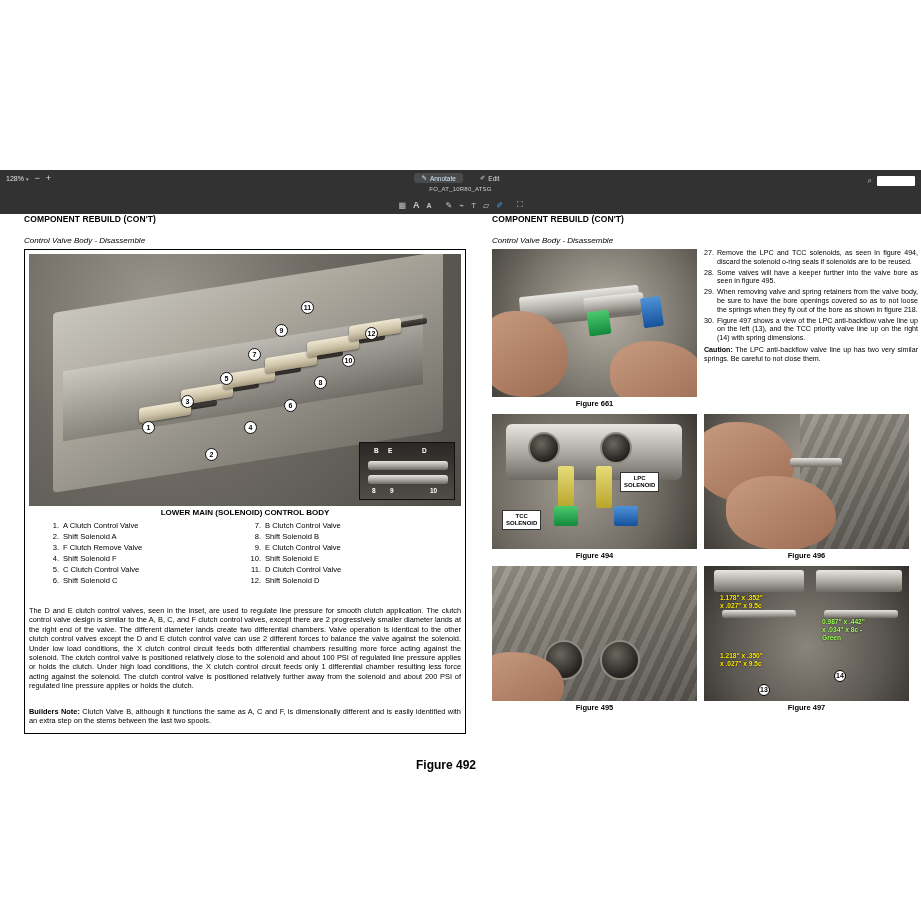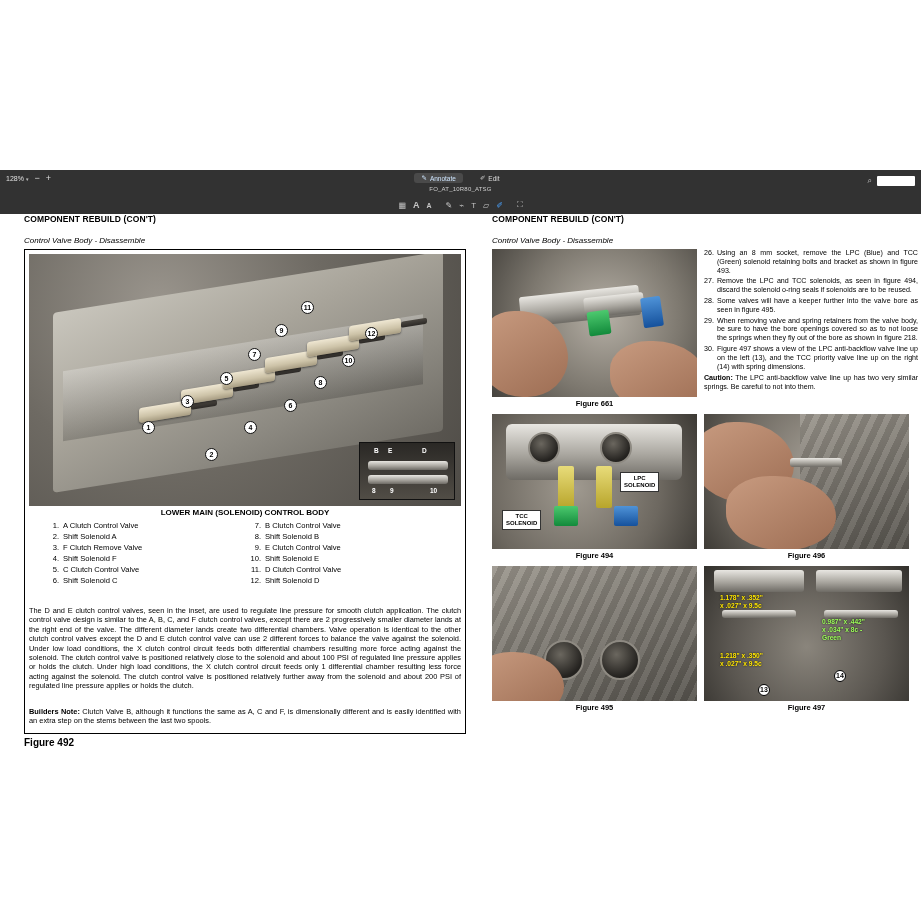--- a/index.html
+++ b/index.html
@@ -142,21 +142,21 @@
   .legend li { white-space: nowrap; }
   .legend .num { display: inline-block; width: 16px; text-align: right; margin-right: 4px; }
 
   .bodytext {
     font-size: 7.4px; line-height: 9.4px; text-align: justify;
     margin-top: 5px;
   }
   .bodytext p { margin: 16px 0 4px 0; }
   .bodytext b { font-weight: bold; }
   .figcap {
-    text-align: left; font-size: 10px; font-weight: bold; margin-top: 3px;
+    text-align: right; font-size: 12px; font-weight: bold; margin-top: 24px;
   }
 
   
   .r-top { display: flex; gap: 7px; }
   .ph {
     position: relative; overflow: hidden; border: 0;
   }
   .ph-cap {
     text-align: center; font-size: 7.5px; font-weight: bold; margin-top: 2px;
   }
@@ -378,40 +378,36 @@
             <div class="sol green" style="left:96px;top:62px;width:22px;height:24px;transform:rotate(-8deg)"></div>
             <div class="sol blue" style="left:150px;top:48px;width:20px;height:30px;transform:rotate(-8deg)"></div>
             <div class="hand" style="left:-14px;top:62px;width:90px;height:86px;"></div>
             <div class="hand" style="left:118px;top:92px;width:96px;height:70px;"></div>
           </div>
           <div class="ph-cap">Figure 661</div>
         </div>
 
         <div class="steps">
           <div class="it">
-              <span class="n">26.</span>
-              <span class="t">Using an 8 mm socket, remove the LPC (Blue) and TCC (Green) solenoid retaining bolts and bracket as shown in figure 493.</span>
-            </div>
-          <div class="it">
               <span class="n">27.</span>
               <span class="t">Remove the LPC and TCC solenoids, as seen in figure 494, discard the solenoid o-ring seals if solenoids are to be reused.</span>
             </div>
           <div class="it">
               <span class="n">28.</span>
               <span class="t">Some valves will have a keeper further into the valve bore as seen in figure 495.</span>
             </div>
           <div class="it">
               <span class="n">29.</span>
               <span class="t">When removing valve and spring retainers from the valve body, be sure to have the bore openings covered so as to not loose the springs when they fly out of the bore as shown in figure 218.</span>
             </div>
           <div class="it">
               <span class="n">30.</span>
               <span class="t">Figure 497 shows a view of the LPC anti-backflow valve line up on the left (13), and the TCC priority valve line up on the right (14) with spring dimensions.</span>
             </div>
-          <div class="caution"><b>Caution:</b><span> The LPC anti-backflow valve line up has two very similar springs. Be careful to not into them.</span></div>
+          <div class="caution"><b>Caution:</b><span> The LPC anti-backflow valve line up has two very similar springs. Be careful to not close them.</span></div>
         </div>
       </div>
 
       <div class="r-top" style="margin-top:6px;">
         <div>
           <div class="ph p494">
             <div class="metalbar" style="left:14px;top:10px;width:176px;height:56px;border-radius:6px;"></div>
             <div class="bore" style="left:36px;top:18px;width:32px;height:32px;"></div>
             <div class="bore" style="left:108px;top:18px;width:32px;height:32px;"></div>
             <div class="sol yellow" style="left:66px;top:52px;width:16px;height:42px;"></div>

